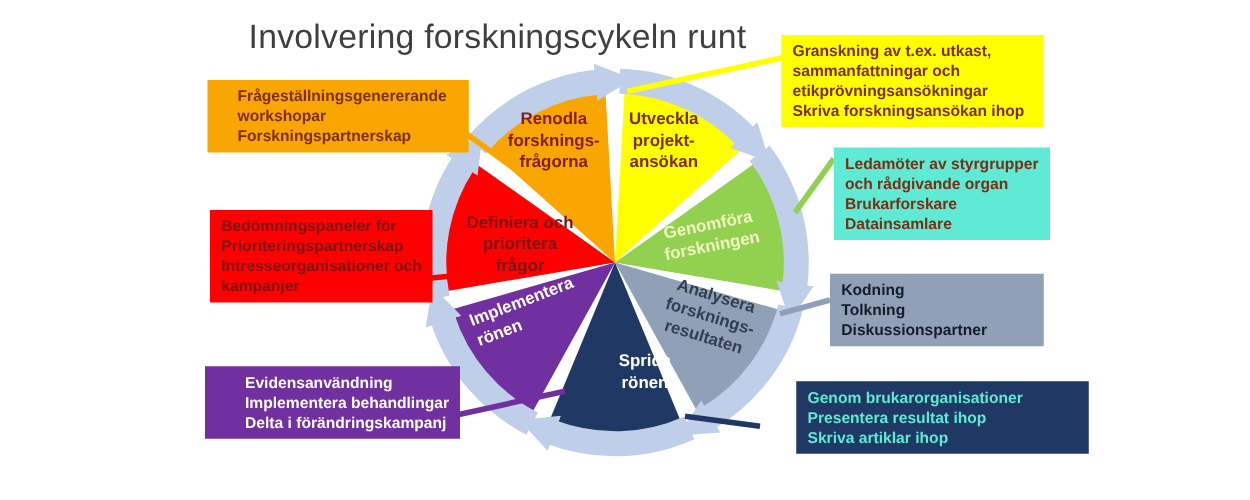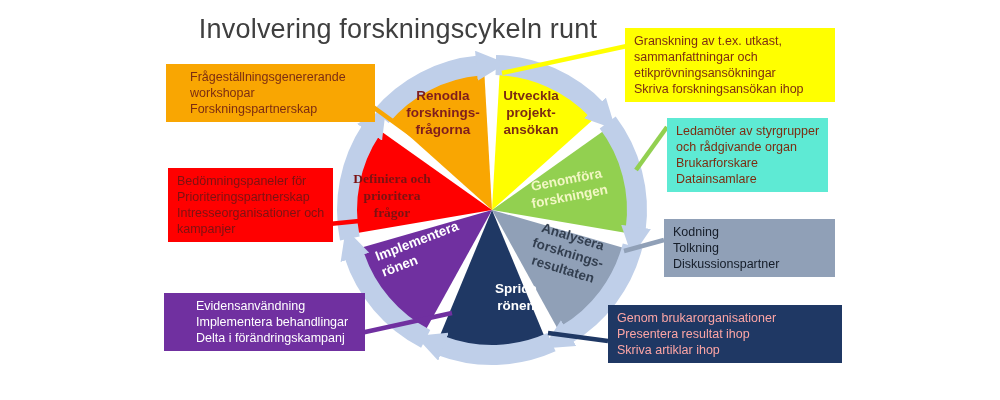--- a/index.html
+++ b/index.html
@@ -6,21 +6,21 @@
   body{width:1000px;height:400px;overflow:hidden;font-family:"Liberation Sans",sans-serif;}
   #stage{position:relative;width:1000px;height:400px;background:#ffffff;}
   #title{position:absolute;left:98px;top:14px;width:600px;text-align:center;
          font-size:27px;letter-spacing:.2px;color:#3f3f3f;}
   #wheel{position:absolute;left:0;top:0;}
   #labels{position:absolute;left:0;top:0;width:1000px;height:400px;pointer-events:none;}
   .slice-label{position:absolute;font-size:13.5px;font-weight:700;line-height:17px;
                text-align:center;white-space:nowrap;}
   .slice-label.align-left{text-align:left;}
   .callout{position:absolute;padding:5px 9px;font-size:12.5px;line-height:16px;
-           font-weight:400;white-space:nowrap;}
+           font-weight:700;white-space:nowrap;}
   .callout .ln{white-space:nowrap;}
   
   #co-fragestallnings{left:166px;top:64px;min-width:176px;padding-left:24px;}
   #co-bedomnings{left:168px;top:168px;min-width:141px;}
   #co-evidens{left:164px;top:293px;min-width:160px;padding-left:32px;}
   #co-granskning{left:625px;top:28px;min-width:192px;}
   #co-ledamoter{left:667px;top:118px;min-width:140px;}
   #co-kodning{left:664px;top:219px;min-width:153px;}
   #co-genombrukar{left:608px;top:305px;min-width:216px;}
 </style>
@@ -75,21 +75,21 @@
         <div class="ln">resultaten</div>
       </div>
       <div class="slice-label" style="left: 492px; top: 297px; color: rgb(255, 255, 255); transform: translate(-50%, -50%) rotate(0deg); margin-left: 24px;">
         <div class="ln">Sprida</div>
         <div class="ln">rönen</div>
       </div>
       <div class="slice-label align-left" style="left: 420px; top: 249px; color: rgb(255, 255, 255); transform: translate(-50%, -50%) rotate(-21deg);">
         <div class="ln">Implementera</div>
         <div class="ln">rönen</div>
       </div>
-      <div class="slice-label" style="left: 392px; top: 195px; color: rgb(124, 18, 18); transform: translate(-50%, -50%) rotate(0deg); font-family: Liberation Serif, serif;">
+      <div class="slice-label" style="left: 416px; top: 195px; color: rgb(124, 18, 18); transform: translate(-50%, -50%) rotate(0deg);">
         <div class="ln">Definiera och</div>
         <div class="ln">prioritera</div>
         <div class="ln">frågor</div>
       </div>
       <div class="slice-label" style="left: 443px; top: 112px; color: #7f1d1d; transform: translate(-50%, -50%) rotate(0deg);">
         <div class="ln">Renodla</div>
         <div class="ln">forsknings-</div>
         <div class="ln">frågorna</div>
       </div>
     </div>
@@ -120,18 +120,18 @@
       <div class="ln">Ledamöter av styrgrupper</div>
       <div class="ln">och rådgivande organ</div>
       <div class="ln">Brukarforskare</div>
       <div class="ln">Datainsamlare</div>
     </div>
   <div class="callout" id="co-kodning" style="background: rgb(144, 160, 183); color: rgb(20, 28, 40);">
       <div class="ln">Kodning</div>
       <div class="ln">Tolkning</div>
       <div class="ln">Diskussionspartner</div>
     </div>
-  <div class="callout" id="co-genombrukar" style="background: rgb(31, 56, 100); color: #fca5a5;">
+  <div class="callout" id="co-genombrukar" style="background: rgb(31, 56, 100); color: #5eead4; margin-left: 29px;">
       <div class="ln">Genom brukarorganisationer</div>
       <div class="ln">Presentera resultat ihop</div>
       <div class="ln">Skriva artiklar ihop</div>
     </div>
 </div>
 
 </body></html>

